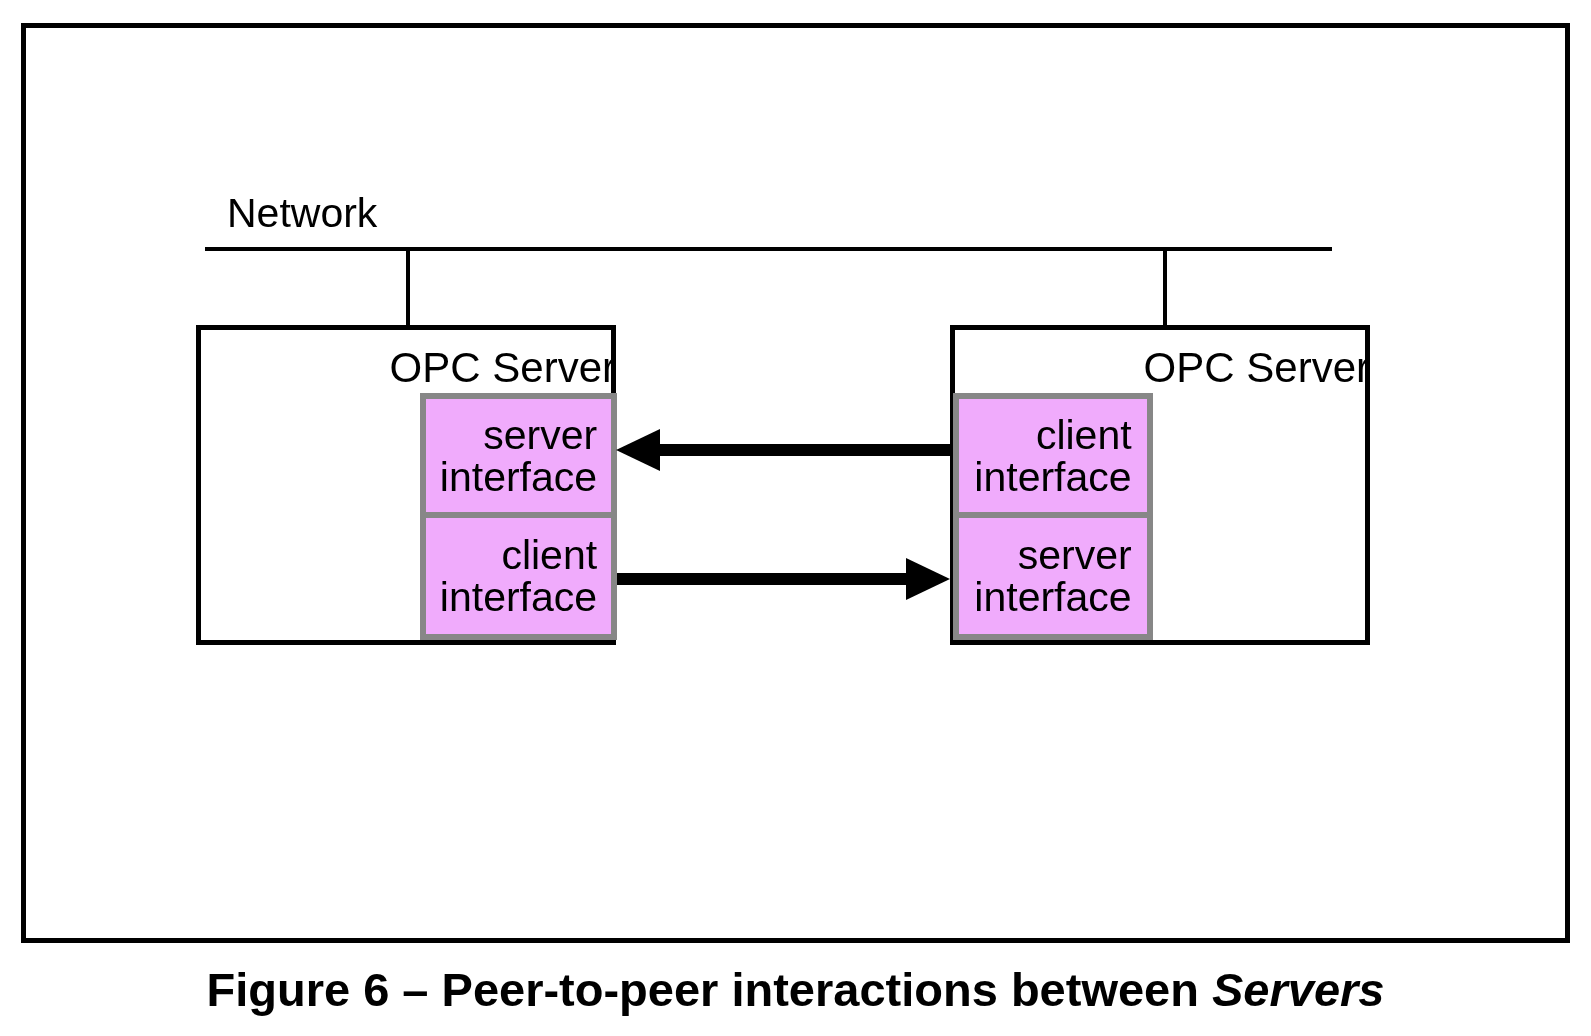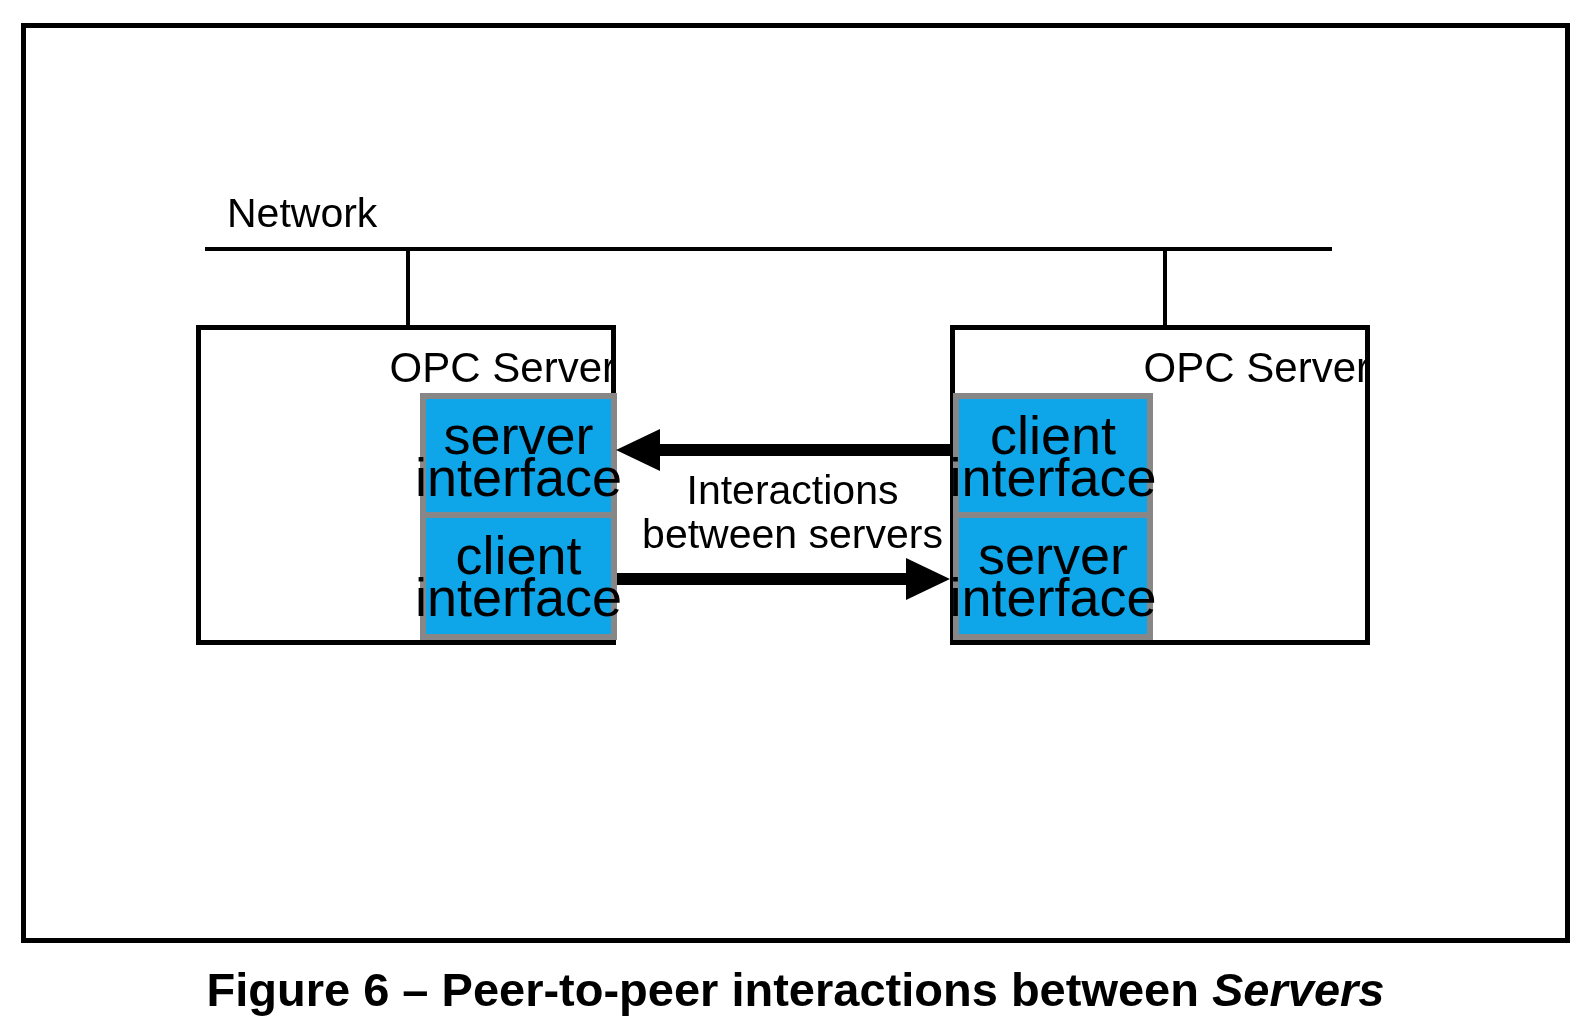--- a/index.html
+++ b/index.html
@@ -37,24 +37,24 @@
 
   .opc-title {
     position: absolute; top: 347px; width: 420px;
     font-size: 42px; line-height: 1; text-align: right;
   }
   .opc-title.left  { left: 196px; }
   .opc-title.right { left: 950px; }
 
   .iface-box {
     position: absolute;
-    border: 6px solid #878787; background: #0ea5e9;
+    border: 6px solid #878787; background: #f0abfc;
     display: flex; align-items: center; justify-content: center;
-    text-align: center;
-    font-size: 54px; line-height: 42px;
+    text-align: right;
+    font-size: 41px; line-height: 42px;
   }
   .iface-box.l { left: 420px; width: 197px; }
   .iface-box.r { left: 953px; width: 200px; }
   .iface-box.row1 { top: 393px; height: 125px; }
   .iface-box.row2 { top: 512px; height: 128px; }
 
   .arrow-shaft { position: absolute; height: 12px; background: #000000; }
   .shaft-to-left  { left: 658px; top: 444px; width: 294px; }
   .shaft-to-right { left: 617px; top: 573px; width: 291px; }
 
@@ -129,20 +129,16 @@
       <div>interface</div>
     </div>
   </div>
 
   <div class="arrow-shaft shaft-to-left"></div>
   <div class="arrow-head head-left"></div>
 
   <div class="arrow-shaft shaft-to-right"></div>
   <div class="arrow-head head-right"></div>
 
-  <div class="interactions">
-    <div>Interactions</div>
-    <div>between servers</div>
-  </div>
 
   <div class="caption"><span>Figure 6 – Peer-to-peer interactions between </span><span class="em">Servers</span></div>
 
 </div>
 
 </body></html>

